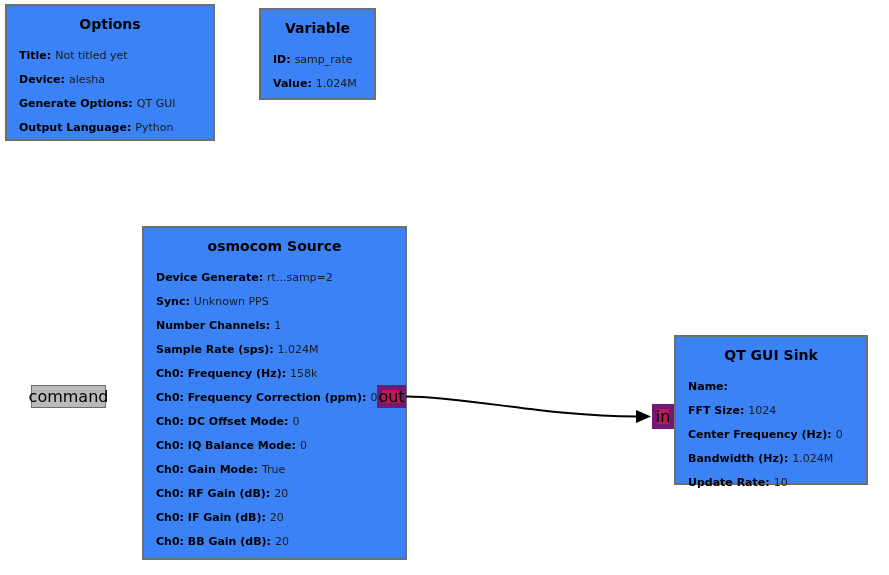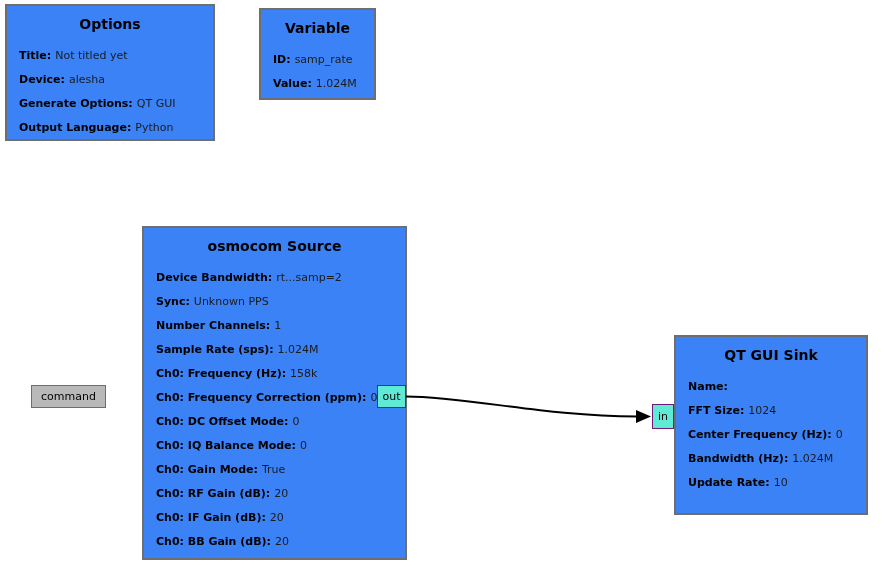--- a/index.html
+++ b/index.html
@@ -32,31 +32,31 @@
   .param {
     font-size:11px;
     line-height:24px;
     white-space:nowrap;
     color:#000000;
   }
   .param .label { font-weight:bold; color:#000000; }
   .param .value { font-weight:normal; color:#1b1b1b; margin-left:4px; }
   .port {
     position:absolute;
-    font-size:11px;
+    font-size:16px;
     color:#000000;
     display:flex;
     align-items:center;
     justify-content:center;
     box-sizing:border-box;
     white-space:nowrap;
   }
   .port-complex {
-    background:#5eead4;
-    border:1px solid #701a75;
+    background:#be185d;
+    border:5px solid #701a75;
   }
   .port-msg {
     background:#b9b9b9;
     border:1px solid #6e6e6e;
   }
   #wires {
     position:absolute;
     left:0; top:0;
     pointer-events:none;
   }
@@ -96,21 +96,21 @@
         <span class="label">Value:</span><span class="value">1.024M</span>
       </div>
       </div>
   </div>
 
   <div class="block" style="left:110px; top:226px; width:265px; height:334px;margin-left:32px;">
     <div class="block-title">osmocom Source</div>
     <div>
 
     <div class="param">
-        <span class="label">Device Bandwidth:</span><span class="value">rt...samp=2</span>
+        <span class="label">Device Generate:</span><span class="value">rt...samp=2</span>
       </div>
         <div class="param">
         <span class="label">Sync:</span><span class="value">Unknown PPS</span>
       </div>
         <div class="param">
         <span class="label">Number Channels:</span><span class="value">1</span>
       </div>
         <div class="param">
         <span class="label">Sample Rate (sps):</span><span class="value">1.024M</span>
       </div>
@@ -134,21 +134,21 @@
       </div>
         <div class="param">
         <span class="label">Ch0: IF Gain (dB):</span><span class="value">20</span>
       </div>
         <div class="param">
         <span class="label">Ch0: BB Gain (dB):</span><span class="value">20</span>
       </div>
       </div>
   </div>
 
-  <div class="block" style="left:674px; top:335px; width:194px; height:180px;">
+  <div class="block" style="left:674px; top:335px; width:194px; height:150px;">
     <div class="block-title">QT GUI Sink</div>
     <div>
 
     <div class="param">
         <span class="label">Name:</span><span class="value"></span>
       </div>
         <div class="param">
         <span class="label">FFT Size:</span><span class="value">1024</span>
       </div>
         <div class="param">

